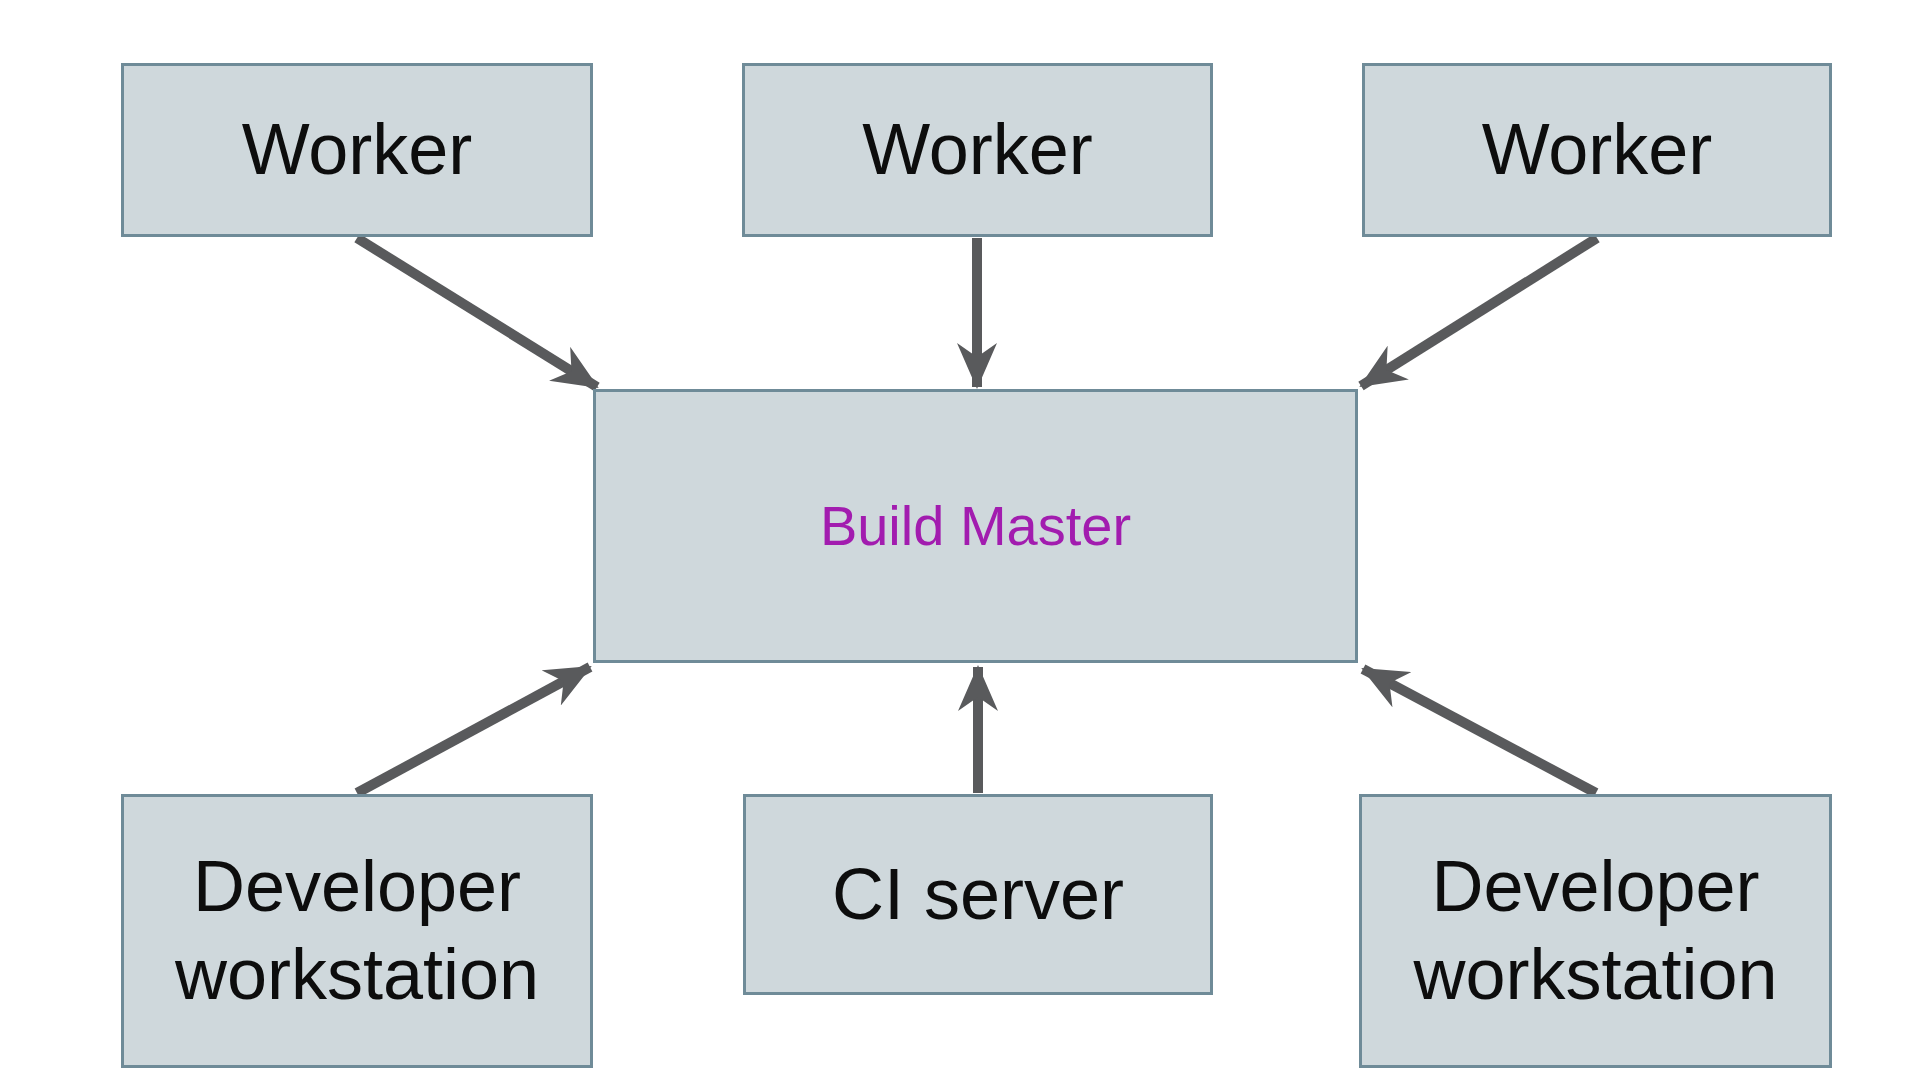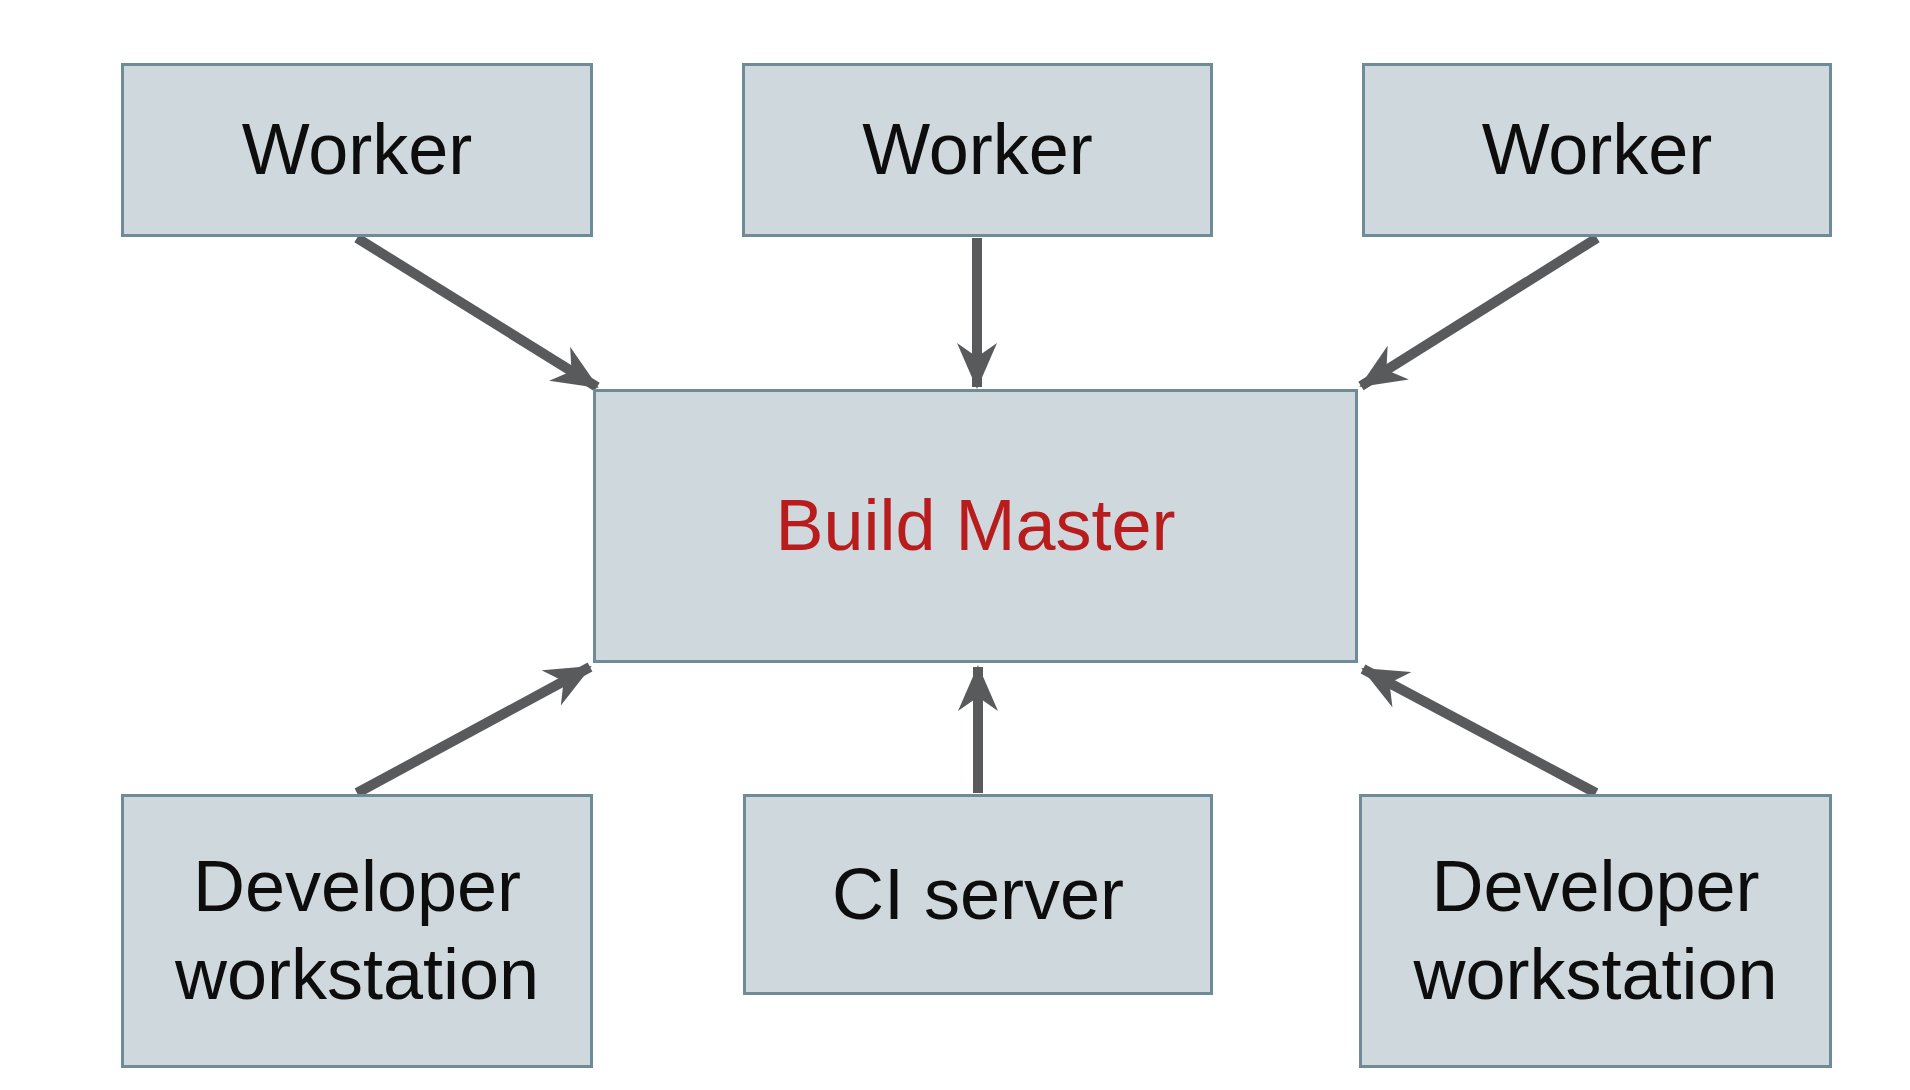--- a/index.html
+++ b/index.html
@@ -58,21 +58,21 @@
 <div class="node" style="left: 121px; top: 43px; width: 472px; height: 174px; background: rgb(207, 216, 220); border: 3px solid rgb(111, 139, 152);">
       <span class="node-label" style="color: rgb(13, 13, 13); font-size: 72px;">Worker</span>
     </div>
     <div class="node" style="left: 742px; top: 43px; width: 471px; height: 174px; background: rgb(207, 216, 220); border: 3px solid rgb(111, 139, 152);">
       <span class="node-label" style="color: rgb(13, 13, 13); font-size: 72px;">Worker</span>
     </div>
     <div class="node" style="left: 1362px; top: 43px; width: 470px; height: 174px; background: rgb(207, 216, 220); border: 3px solid rgb(111, 139, 152);">
       <span class="node-label" style="color: rgb(13, 13, 13); font-size: 72px;">Worker</span>
     </div>
     <div class="node" style="left: 593px; top: 369px; width: 765px; height: 274px; background: rgb(207, 216, 220); border: 3px solid rgb(111, 139, 152);">
-      <span class="node-label" style="color: #b91c1c; font-size: 72px;">Build Master</span>
+      <span class="node-label" style="color: #a21caf; font-size: 56px;">Build Master</span>
     </div>
     <div class="node" style="left: 121px; top: 774px; width: 472px; height: 274px; background: rgb(207, 216, 220); border: 3px solid rgb(111, 139, 152);">
       <span class="node-label" style="color: rgb(13, 13, 13); font-size: 72px;">Developer workstation</span>
     </div>
     <div class="node" style="left: 743px; top: 774px; width: 470px; height: 201px; background: rgb(207, 216, 220); border: 3px solid rgb(111, 139, 152); text-align: right;">
       <span class="node-label" style="color: rgb(13, 13, 13); font-size: 72px;">CI server</span>
     </div>
     <div class="node" style="left: 1359px; top: 774px; width: 473px; height: 274px; background: rgb(207, 216, 220); border: 3px solid rgb(111, 139, 152);">
       <span class="node-label" style="color: rgb(13, 13, 13); font-size: 72px;">Developer workstation</span>
     </div>

